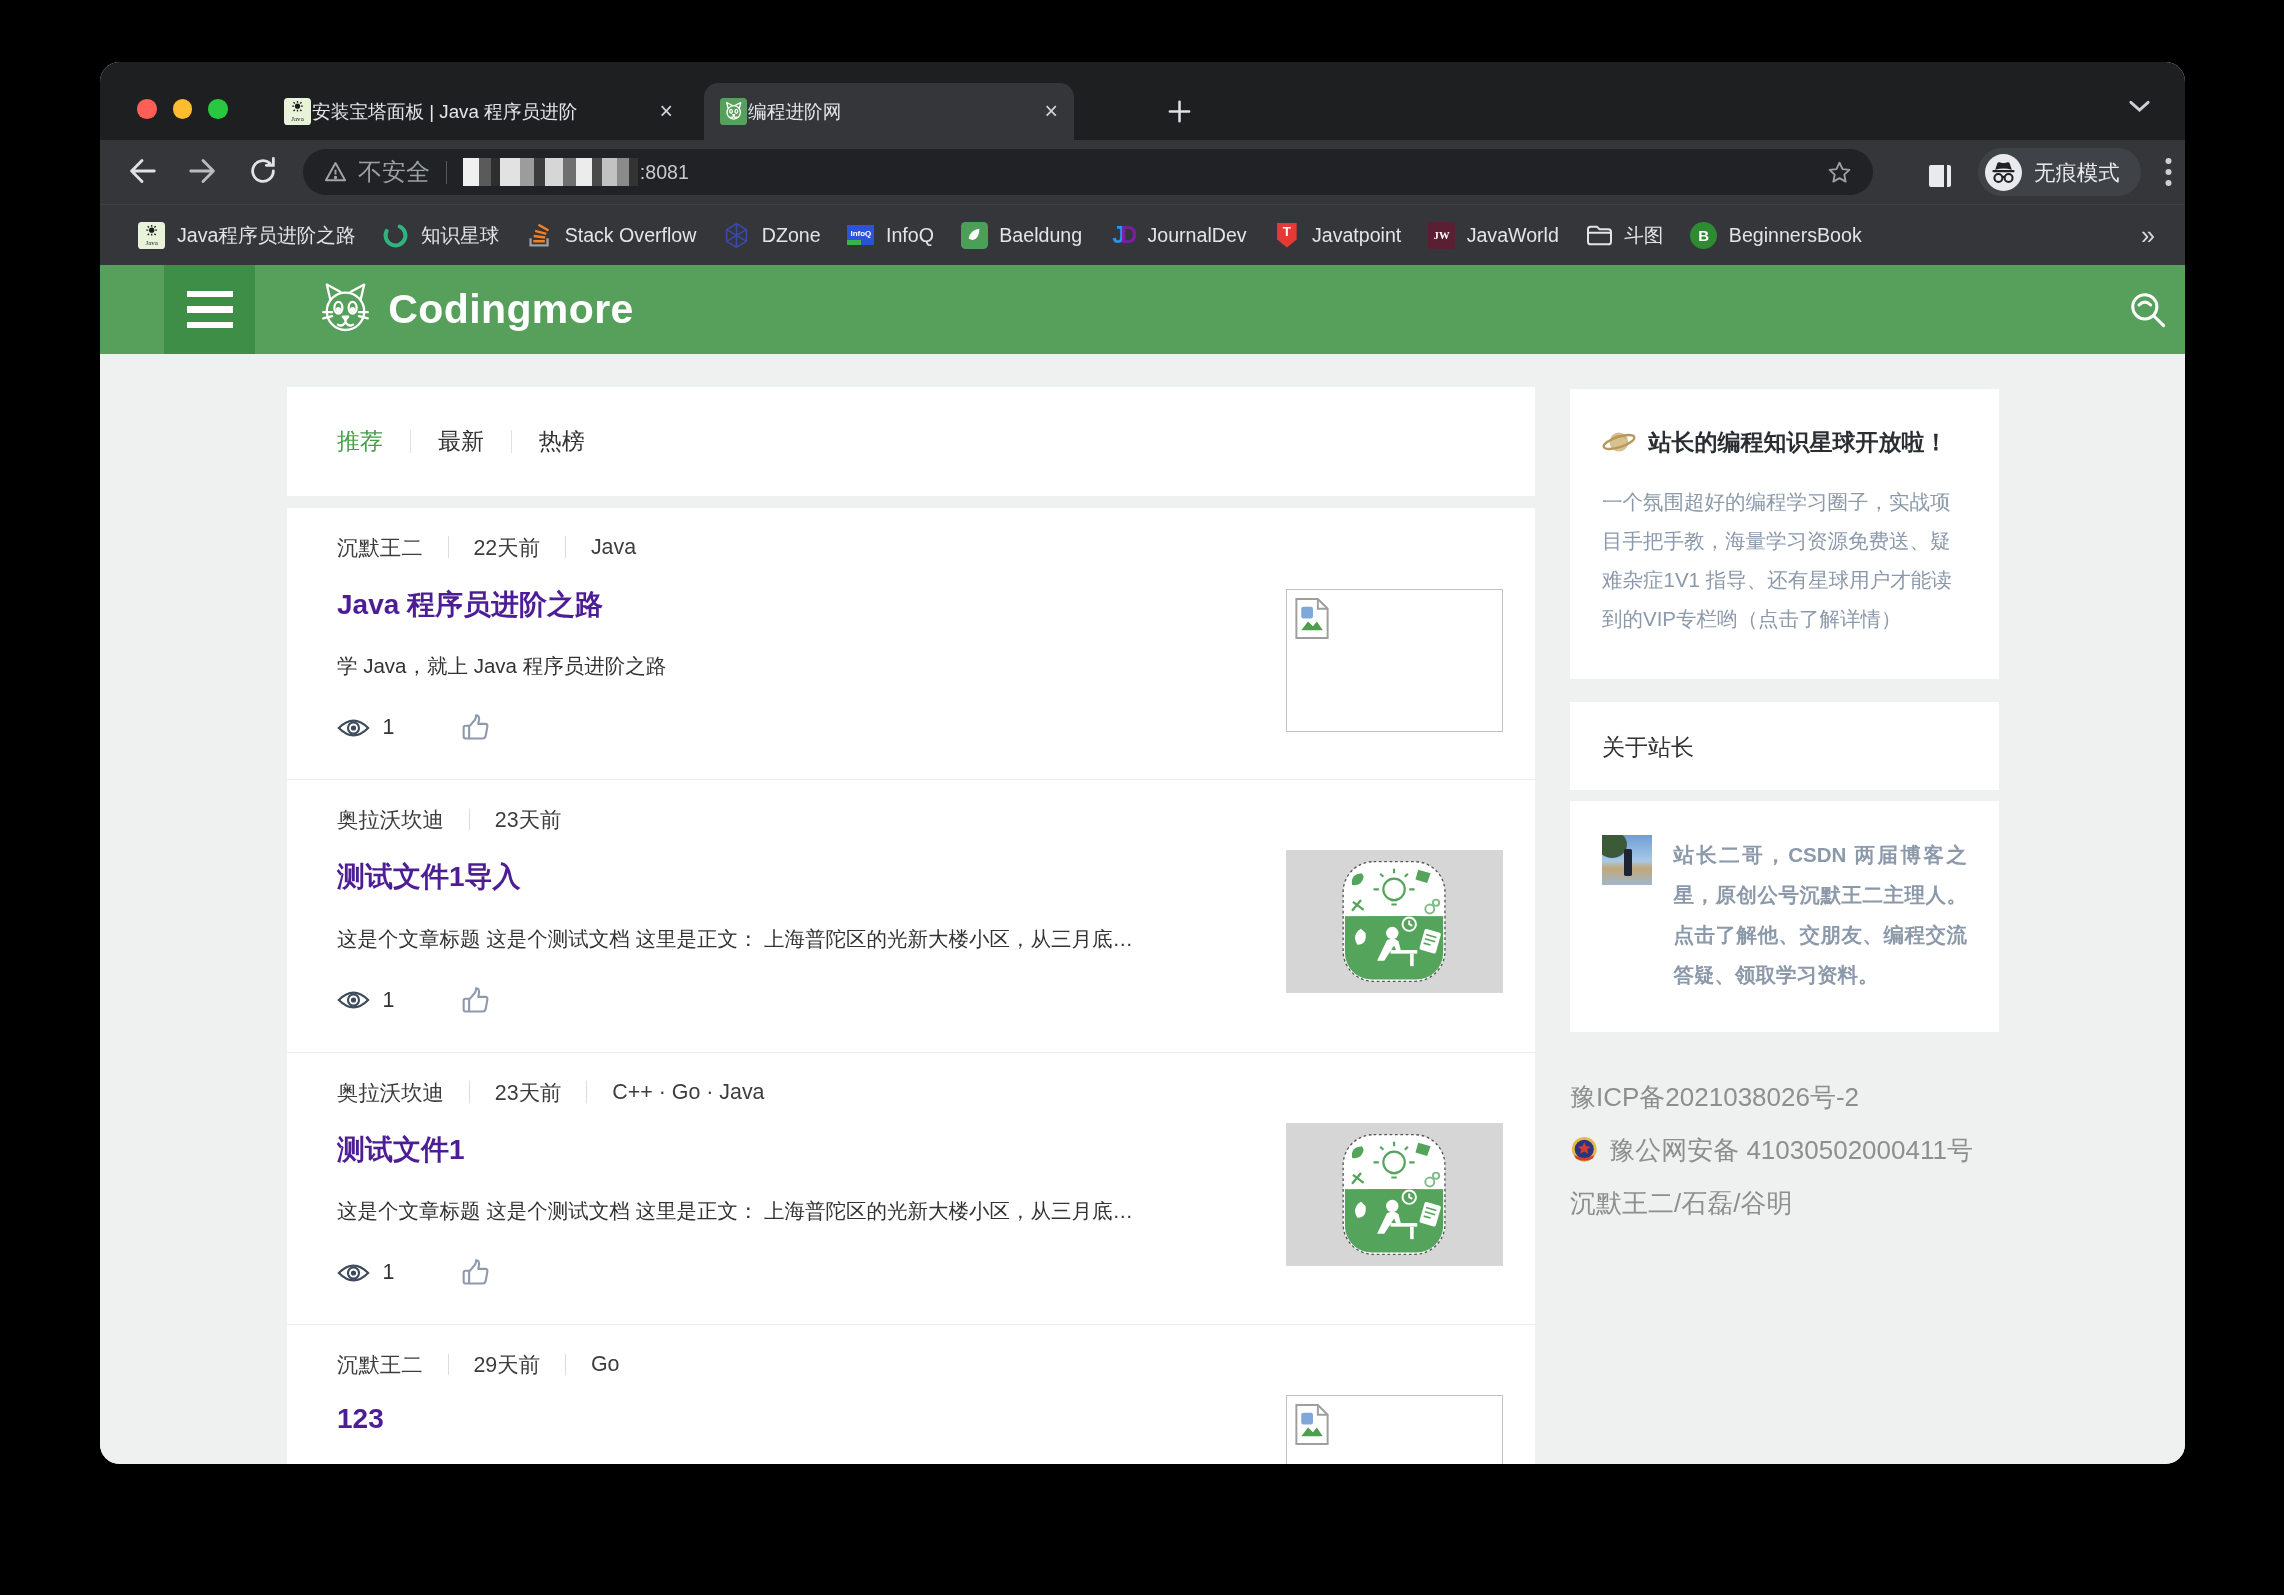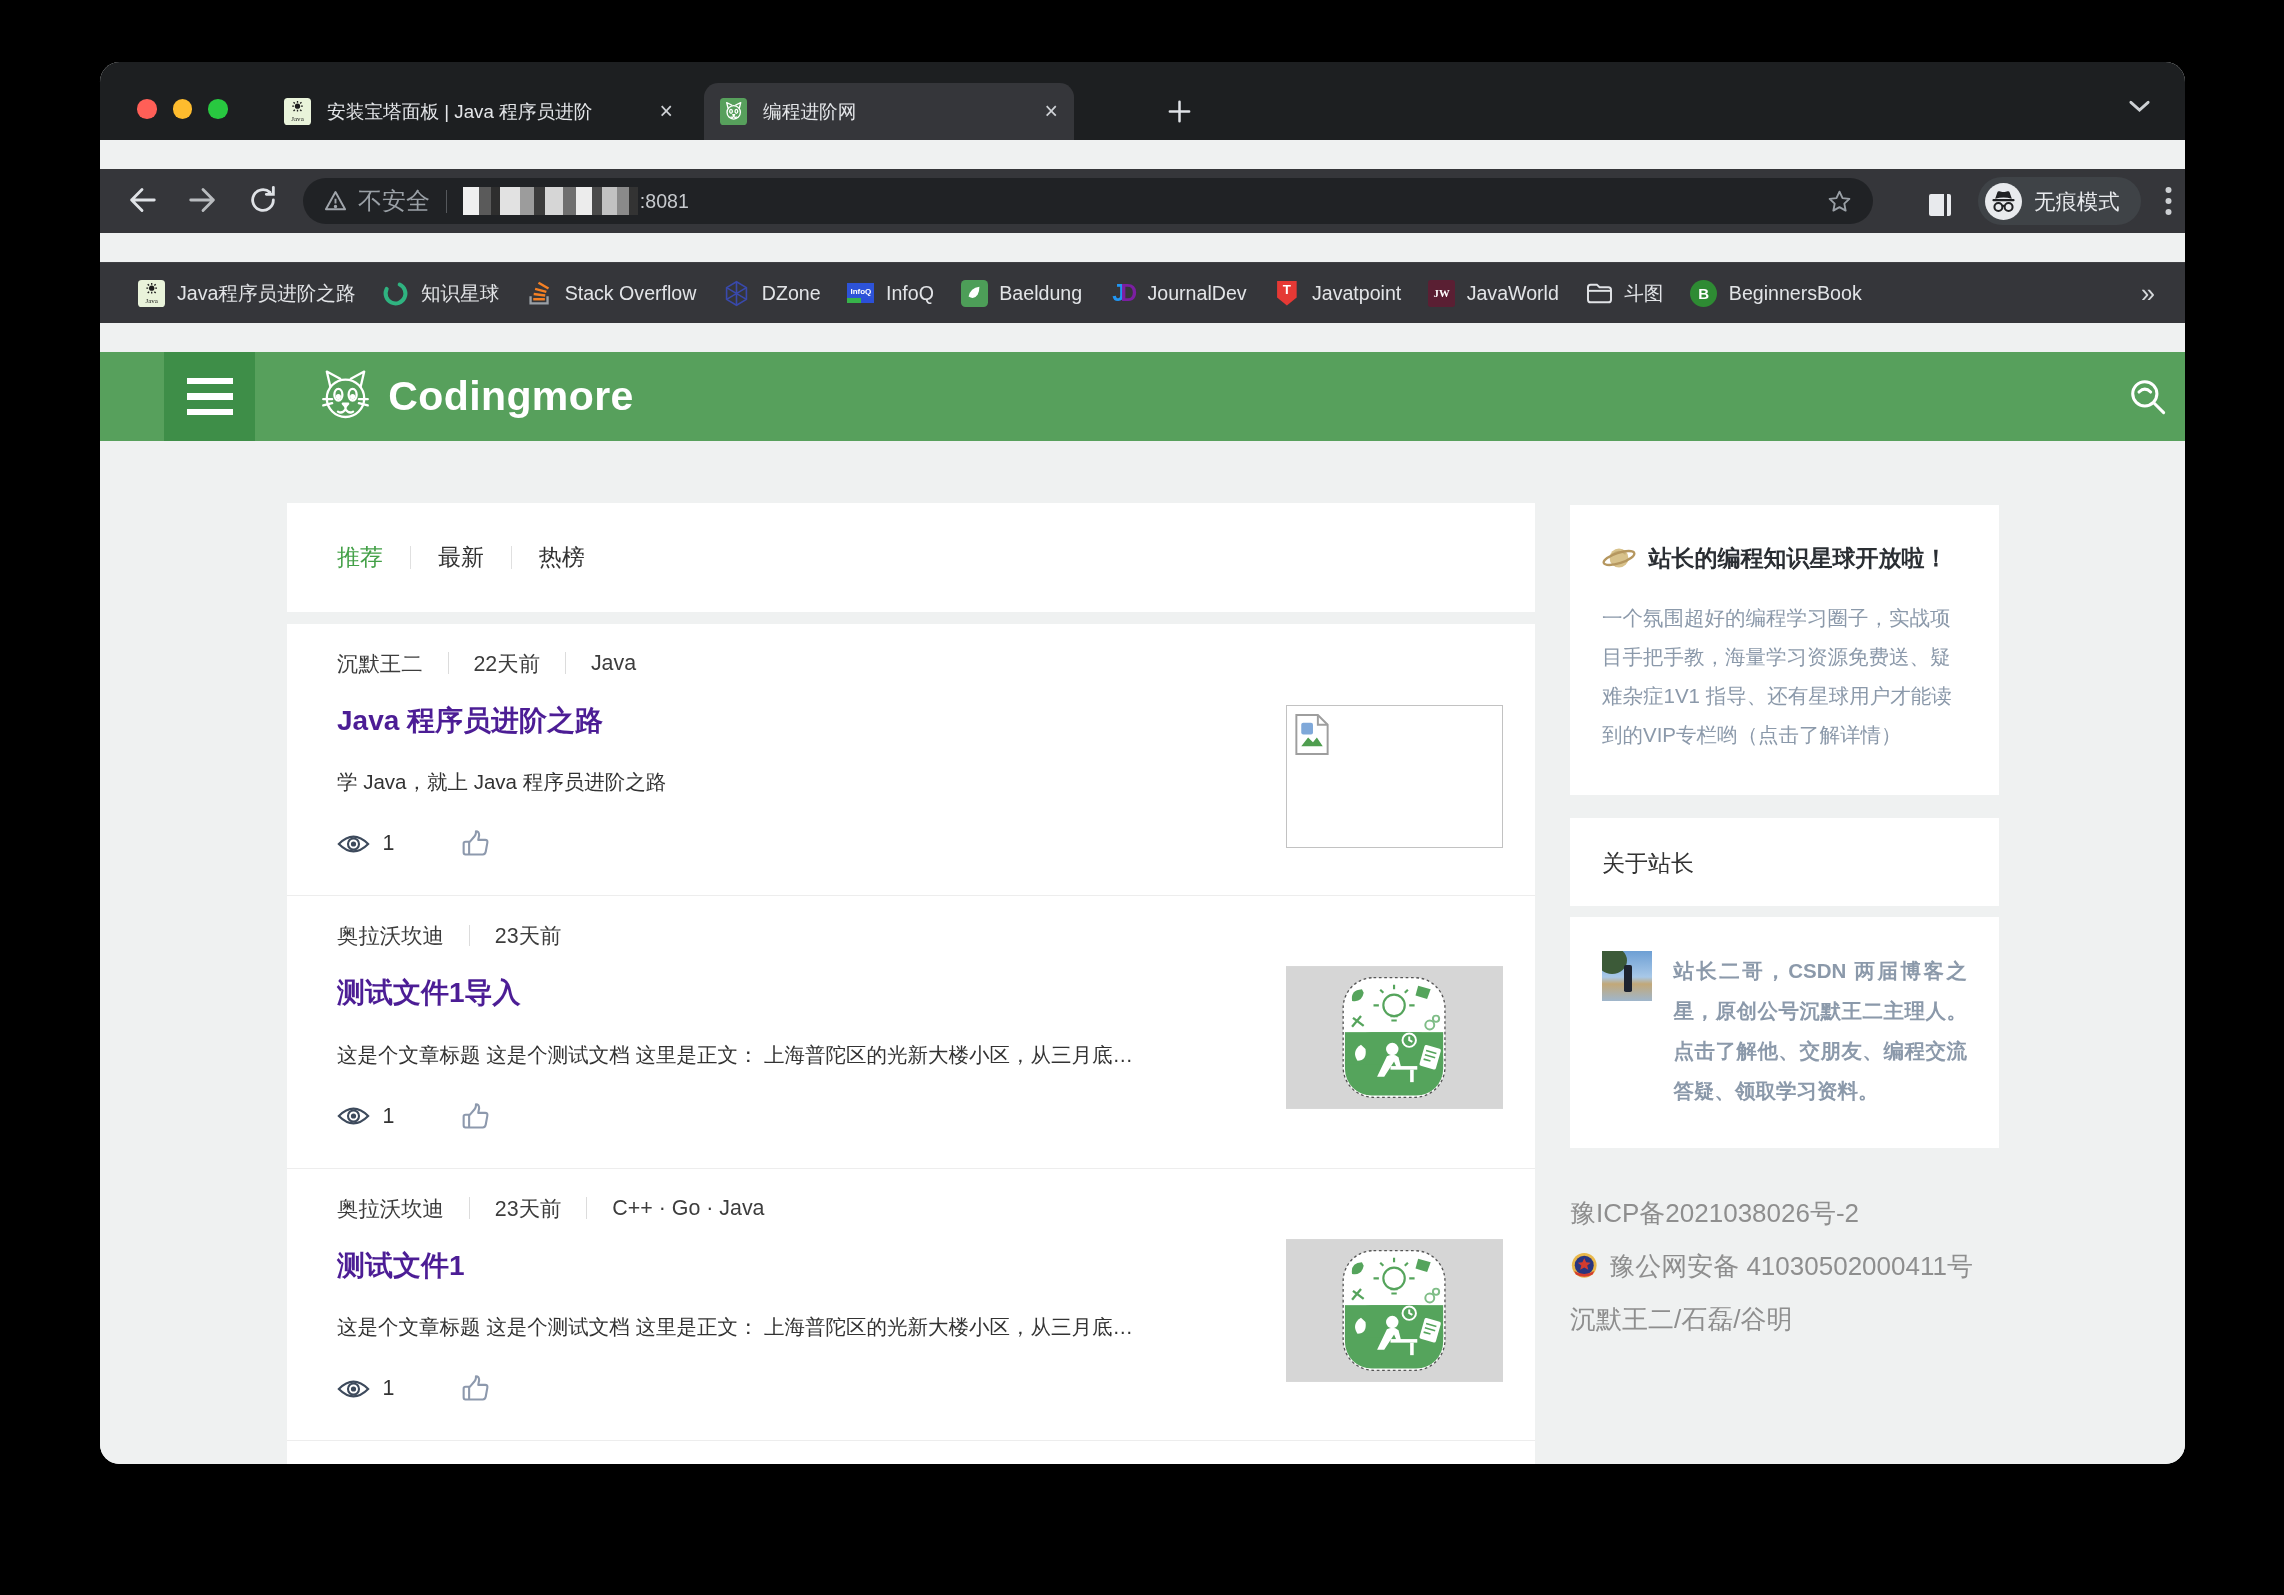--- a/index.html
+++ b/index.html
@@ -1,32 +1,32 @@
 <!DOCTYPE html>
 <html style="font-size:14.3px"><head>
 <meta charset="utf-8">
 <style>
   html,body{margin:0;padding:0;width:2285px;height:1595px;background:#000;overflow:hidden;
     font-family:"Liberation Sans","DejaVu Sans",sans-serif;}
   .stage{position:absolute;inset:0;background:#000;}
   .window{position:absolute;left:100px;top:62px;width:2085px;height:1402px;border-radius:19.6px;
-    overflow:hidden;display:flex;flex-direction:column;background:#eff1f1;gap:29px;}
+    overflow:hidden;display:flex;flex-direction:column;background:#eff1f1;}
 
   
   .tabstrip{height:78px;background:#1d1f21;position:relative;flex:none;}
   .lights{position:absolute;left:37px;top:37px;display:flex;gap:16px;}
   .light{width:19.6px;height:19.6px;border-radius:50%;}
   .light.red{background:#ff5f57;}.light.yellow{background:#febc2e;}.light.green{background:#28c840;}
   .tab{position:absolute;top:21.4px;height:57px;display:flex;align-items:center;padding:0 16px;box-sizing:border-box;}
   .tab-inactive{left:168px;width:421px;}
   .tab-active{left:604px;width:370px;background:#35363a;border-radius:14.3px 14.3px 0 0;}
   .fav{width:27px;height:27px;flex:none;display:flex;align-items:center;justify-content:center;border-radius:3.6px;}
   .fav.javafav{background:#e9f3da;flex-direction:column;}
   .fav.catfav{background:#57a05c;}
-  .tab-title{margin-left:16px;font-size:18.7px;color:#e4e6e9;white-space:nowrap;overflow:hidden;flex:1;
+  .tab-title{margin-left:1px;font-size:18.7px;color:#e4e6e9;white-space:nowrap;overflow:hidden;flex:1;
     -webkit-mask-image:linear-gradient(90deg,#000 82%,transparent);mask-image:linear-gradient(90deg,#000 82%,transparent);}
   .tab-close{font-size:23px;color:#cfd2d6;margin-left:9px;flex:none;line-height:1;}
   .newtab{position:absolute;left:1066px;top:36px;}
   .strip-chevron{position:absolute;right:34px;top:37px;}
 
   
   .toolbar{height:64px;background:#35363a;flex:none;position:relative;}
   .navicons{position:absolute;left:25px;top:14.3px;display:flex;gap:27px;align-items:center;}
   .addresspill{position:absolute;left:203px;top:9px;width:1570px;height:46px;border-radius:23px;background:#202225;
     display:flex;align-items:center;padding:0 21.4px;box-sizing:border-box;}

